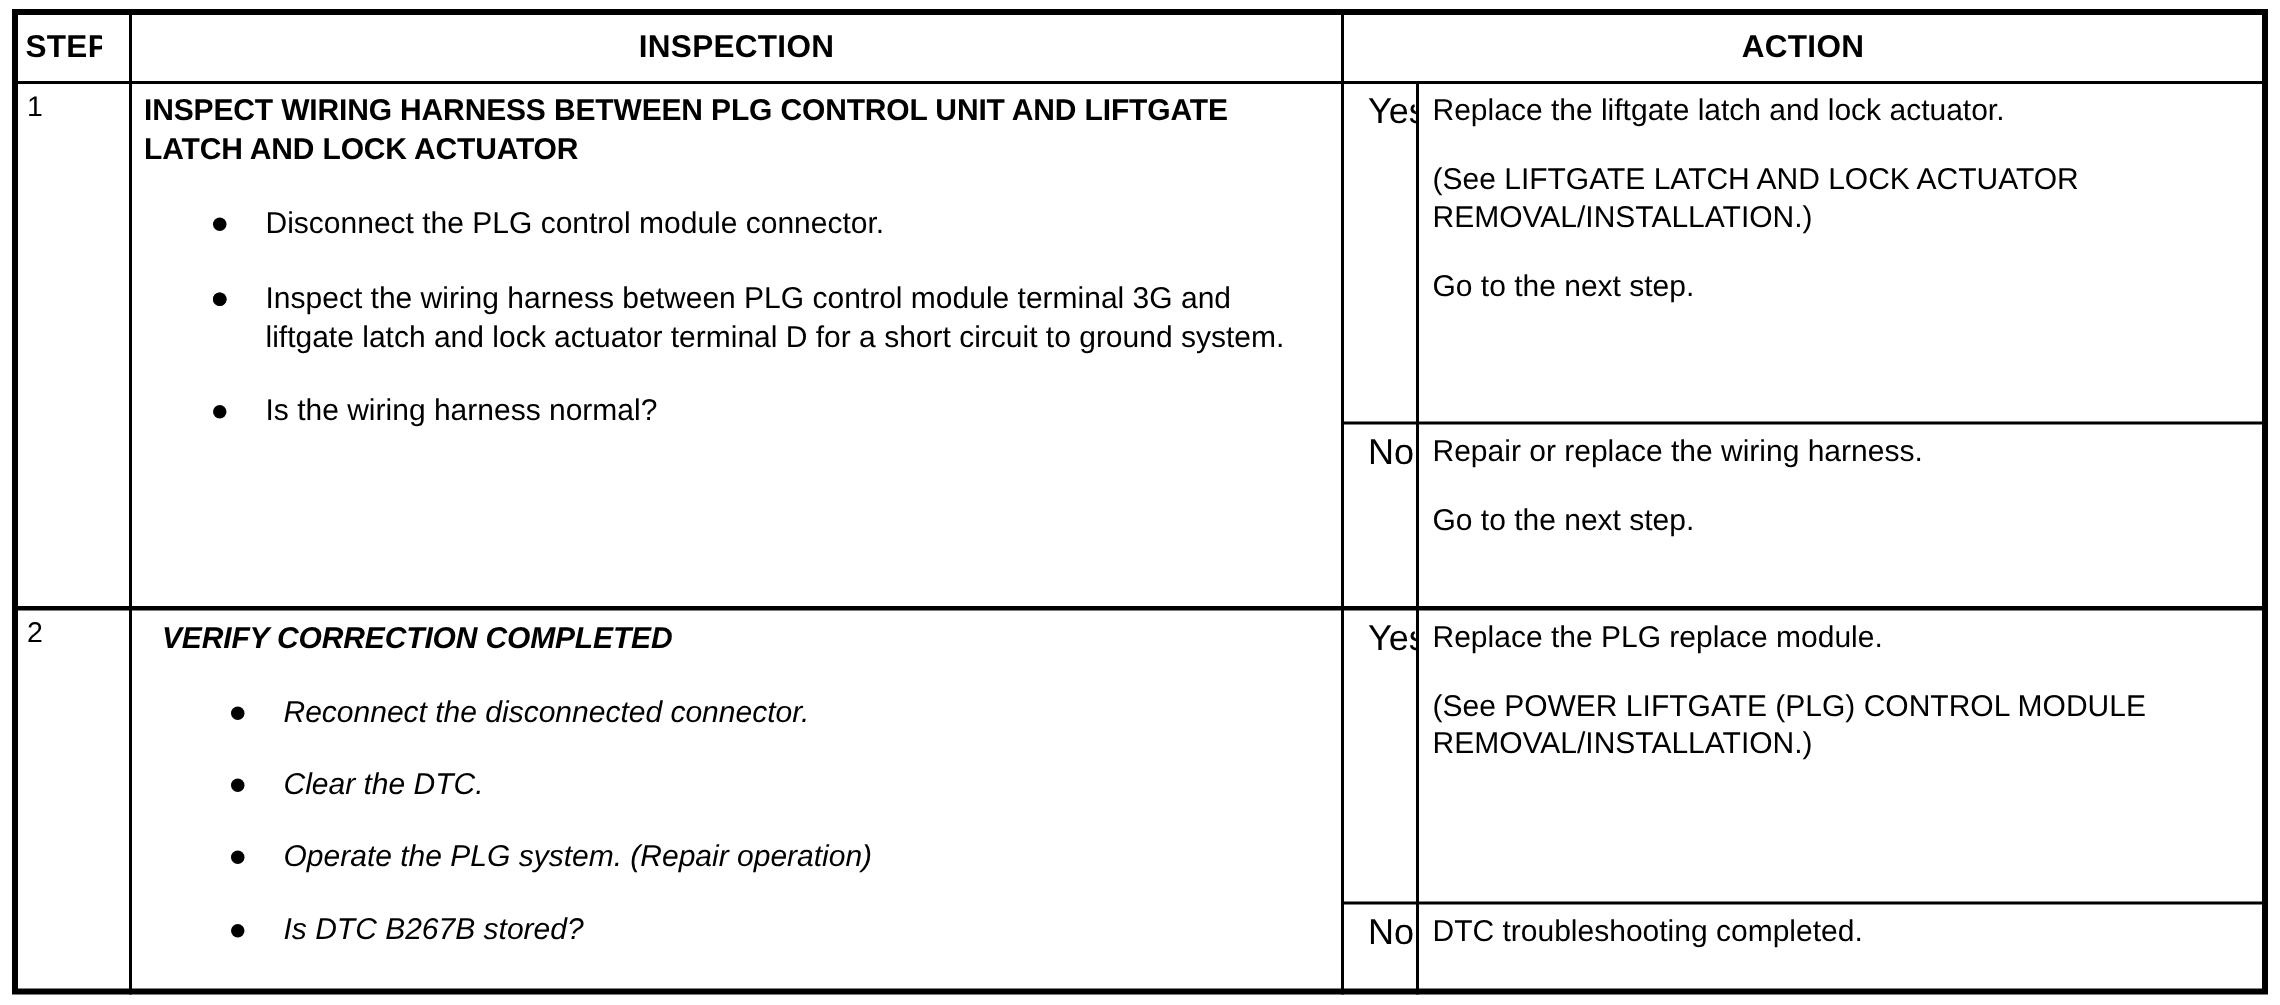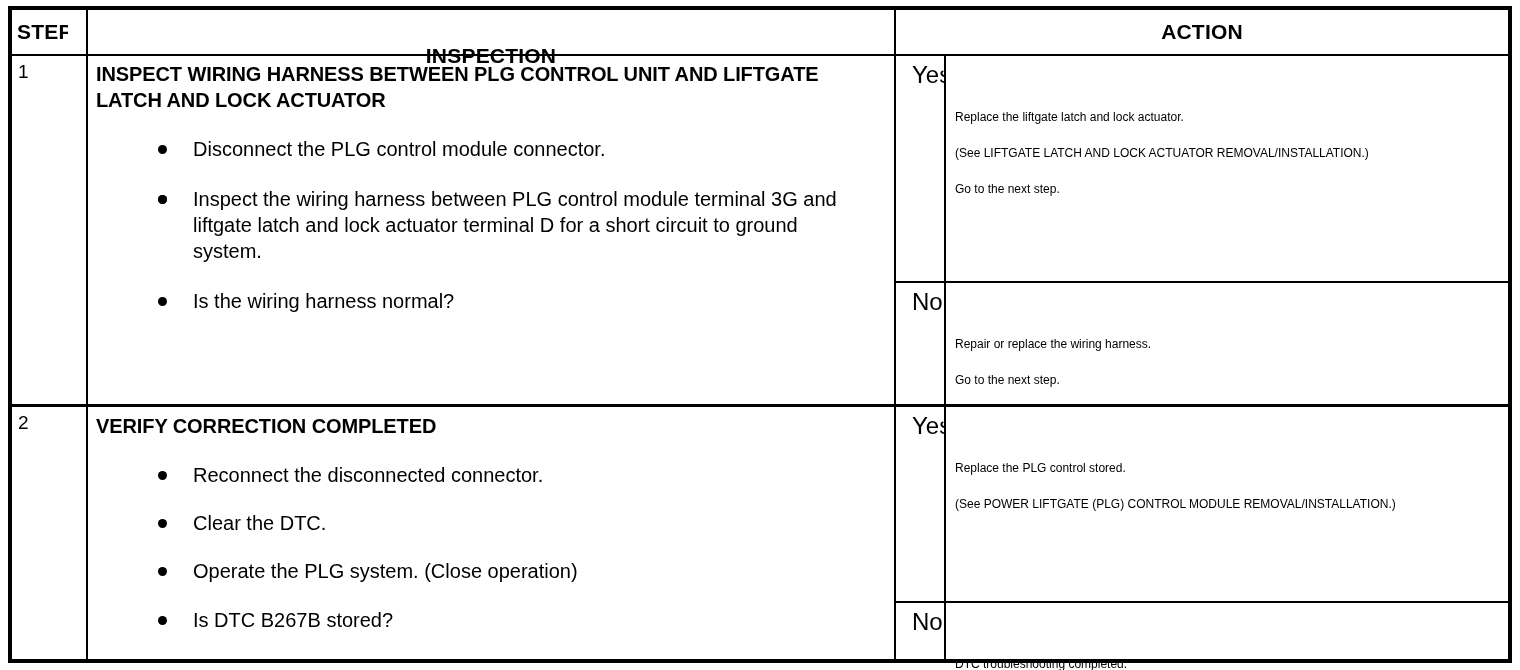--- a/index.html
+++ b/index.html
@@ -84,21 +84,21 @@
   }
   .ins-title {
     font-weight: bold;
     font-size: 20px;
     line-height: 1.28;
     letter-spacing: -0.1px;
   }
 
   .bullets {
     list-style: none;
-    margin: 16px;
+    margin: 0;
     padding: 0;
   }
   .bullets li {
     position: relative;
     padding-left: 81px;
     font-size: 20px;
     line-height: 1.32;
     margin-top: 23px;
   }
   .bullets li .dot {
@@ -114,23 +114,22 @@
 
   .ynlabel {
     font-size: 24px;
     padding: 6px 0 0 16px;
     line-height: 1.1;
     border-radius: 20px;
   }
 
   .action {
     padding: 6px 10px 0 9px;
-    font-size: 12px;
+    font-size: 20px;
     line-height: 1.25;
-    margin-top: 48px;
   }
   .action p {
     margin: 0 0 21px 0;
   }
   .action p:last-child { margin-bottom: 0; }
 </style>
 </head>
 <body>
 
 <div class="sheet">
@@ -146,21 +145,21 @@
 
     <div class="hline" style="left:882px; top:271px; width:614px;"></div>
 
     <div class="hline-thick" style="left:0; top:394px; width:1496px;"></div>
 
     <div class="hline" style="left:882px; top:591px; width:614px;"></div>
 
     <div class="cell hdr hdr-step" style="left:0; top:0; width:56px; height:44px;">
       <span>STEP</span>
     </div>
-    <div class="cell hdr" style="left:76px; top:0; width:806px; height:44px;margin-top:24px;">
+    <div class="cell hdr" style="left:76px; top:0; width:806px; height:44px;">
       <span>INSPECTION</span>
     </div>
     <div class="cell hdr" style="left:884px; top:0; width:612px; height:44px;text-align:center;">
       <span>ACTION</span>
     </div>
 
     <div class="cell stepnum" style="left:0; top:46px; width:74px; height:348px;">
       <span>1</span>
     </div>
 
@@ -199,47 +198,47 @@
     </div>
     <div class="cell action" style="left:934px; top:273px; width:562px; height:86px;">
       <p>Repair or replace the wiring harness.</p>
       <p>Go to the next step.</p>
     </div>
 
     <div class="cell stepnum" style="left:0; top:397px; width:74px; height:256px;">
       <span>2</span>
     </div>
 
-    <div class="cell inspect" style="left:76px; top:397px; width:972px; height:256px;">
+    <div class="cell inspect" style="left:88px; top:397px; width:972px; height:256px;font-style:italic;">
       <div class="ins-title">VERIFY CORRECTION COMPLETED</div>
       <ul class="bullets b-tight">
         <li>
           <span class="dot"></span>
           <span>Reconnect the disconnected connector.</span>
         </li>
         <li>
           <span class="dot"></span>
           <span>Clear the DTC.</span>
         </li>
         <li>
           <span class="dot"></span>
-          <span>Operate the PLG system. (Close operation)</span>
+          <span>Operate the PLG system. (Repair operation)</span>
         </li>
         <li>
           <span class="dot"></span>
           <span>Is DTC B267B stored?</span>
         </li>
       </ul>
     </div>
 
     <div class="cell ynlabel" style="left:884px; top:397px; width:48px; height:194px;">
       <span>Yes</span>
     </div>
     <div class="cell action" style="left:934px; top:397px; width:562px; height:194px;">
-      <p>Replace the PLG control stored.</p>
+      <p>Replace the PLG replace module.</p>
       <p>(See POWER LIFTGATE (PLG) CONTROL MODULE REMOVAL/INSTALLATION.)</p>
     </div>
 
     <div class="cell ynlabel" style="left:884px; top:593px; width:48px; height:60px;">
       <span>No</span>
     </div>
     <div class="cell action" style="left:934px; top:593px; width:562px; height:68px;">
       <p>DTC troubleshooting completed.</p>
     </div>
 

